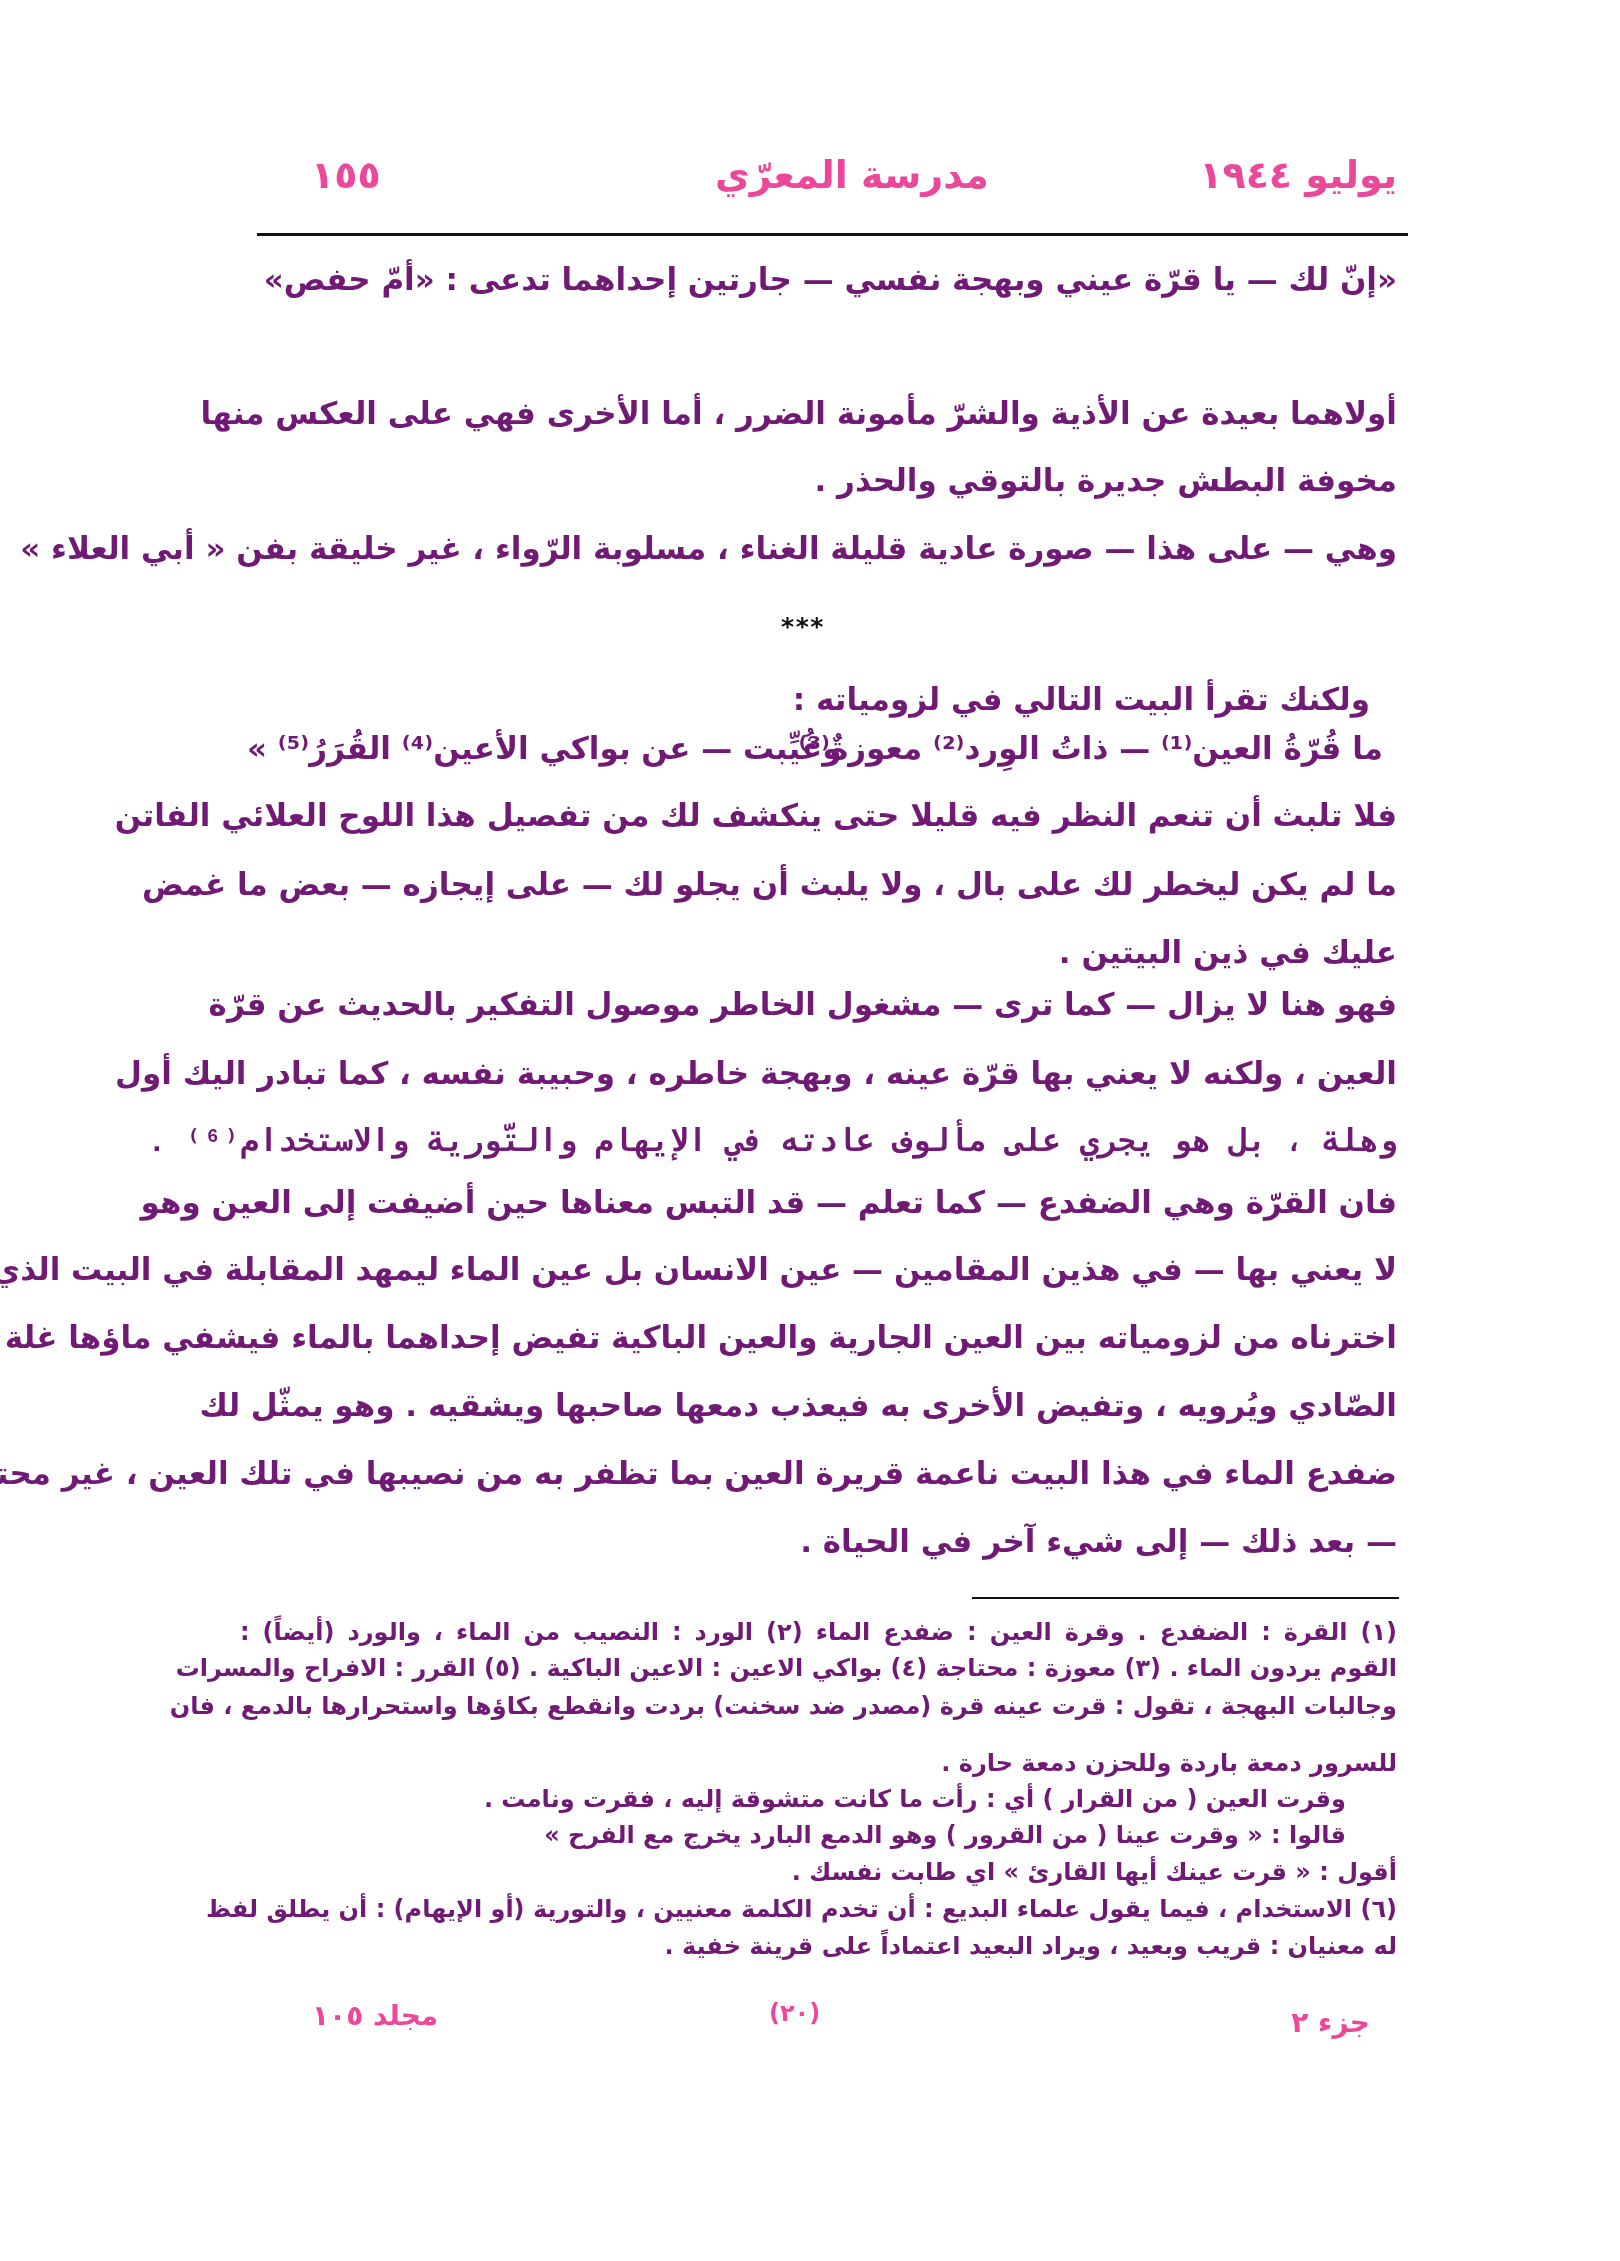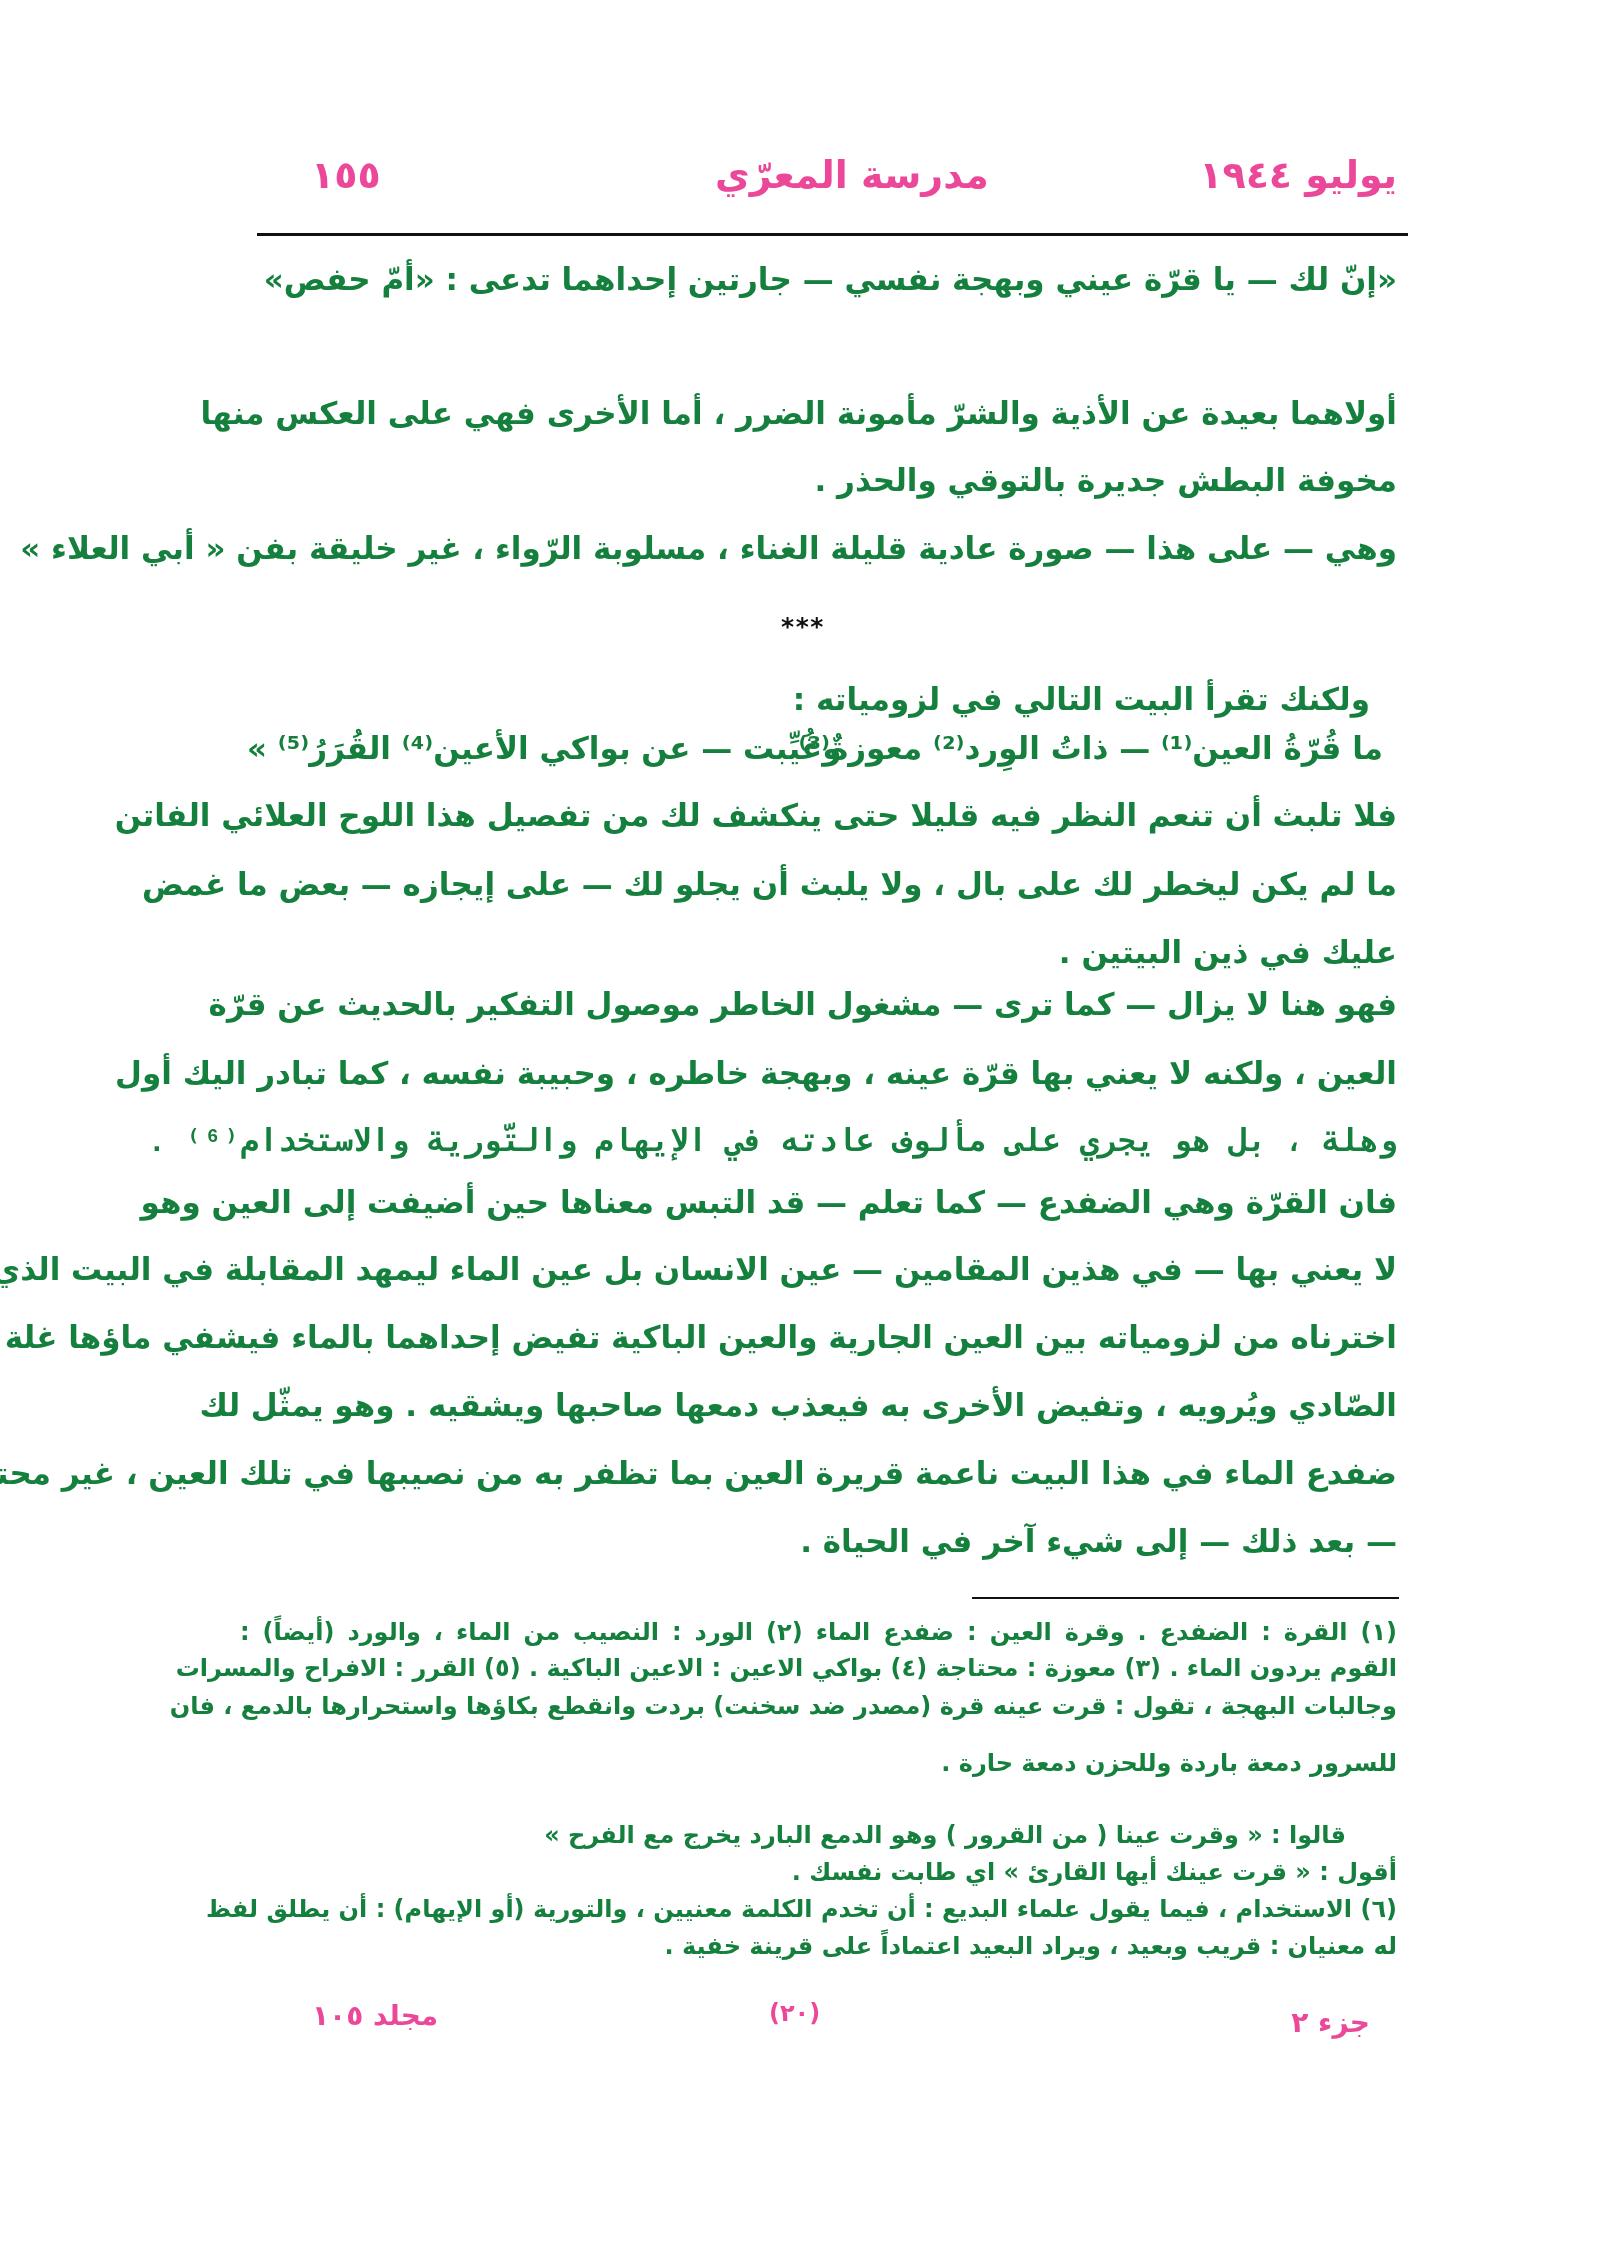--- a/index.html
+++ b/index.html
@@ -20,21 +20,21 @@
       left: 0; top: 0;
       width: 1621px; height: 2261px;
       background: #ffffff;
     }
     .line {
       position: absolute;
       direction: rtl;
       white-space: nowrap;
       font-family: "DejaVu Sans", sans-serif;
       font-weight: bold;
-      color: #15803d;
+      color: #701a75;
     }
     .hdr {
       position: absolute;
       font-family: "DejaVu Sans", sans-serif;
       font-weight: bold;
       font-size: 38px;
       direction: rtl;
       white-space: nowrap;
       color: #ec4899;
     }
@@ -109,20 +109,21 @@
   <div class="line body-line" style="top:1387px;">الصّادي ويُرويه ، وتفيض الأخرى به فيعذب دمعها صاحبها ويشقيه . وهو يمثّل لك</div>
   <div class="line body-line" style="top:1455px;">ضفدع الماء في هذا البيت ناعمة قريرة العين بما تظفر به من نصيبها في تلك العين ، غير محتاجة</div>
   <div class="line body-line short" style="top:1523px;">— بعد ذلك — إلى شيء آخر في الحياة .</div>
 
   <div class="rule" style="left:972px; top:1597px; width:427px; height:1.6px;"></div>
 
   <div class="line fn-line" style="top:1618px;">(١) القرة : الضفدع . وقرة العين : ضفدع الماء   (٢) الورد : النصيب من الماء ، والورد (أيضاً) :</div>
   <div class="line fn-line" style="top:1654px;">القوم يردون الماء .  (٣) معوزة : محتاجة (٤) بواكي الاعين : الاعين الباكية . (٥) القرر : الافراح والمسرات</div>
   <div class="line fn-line" style="top:1692px;">وجالبات البهجة ، تقول : قرت عينه قرة (مصدر ضد سخنت) بردت وانقطع بكاؤها واستحرارها بالدمع ، فان</div>
   <div class="line fn-line short" style="top:1749px;">للسرور دمعة باردة وللحزن دمعة حارة .</div>
+  <div class="line fn-line short" style="top:1785px; right:275px;">وقرت العين ( من القرار ) أي : رأت ما كانت متشوقة إليه ، فقرت ونامت .</div>
   <div class="line fn-line short" style="top:1821px; right:275px;">قالوا : « وقرت عينا ( من القرور ) وهو الدمع البارد يخرج مع الفرح »</div>
   <div class="line fn-line short" style="top:1858px;">أقول : « قرت عينك أيها القارئ » اي طابت نفسك .</div>
   <div class="line fn-line" style="top:1895px;">(٦) الاستخدام ، فيما يقول علماء البديع : أن تخدم الكلمة معنيين ، والتورية (أو الإيهام) : أن يطلق لفظ</div>
   <div class="line fn-line short" style="top:1932px;">له معنيان : قريب وبعيد ، ويراد البعيد اعتماداً على قرينة خفية .</div>
 
   <div class="hdr" style="right:251px; top:2006px; font-size:28px;">جزء ٢</div>
   <div class="hdr" style="left:769px; top:1999px; font-size:24px;">(٢٠)</div>
   <div class="hdr" style="left:312px; top:1999px; font-size:28px;">مجلد ١٠٥</div>
 
 </div>

